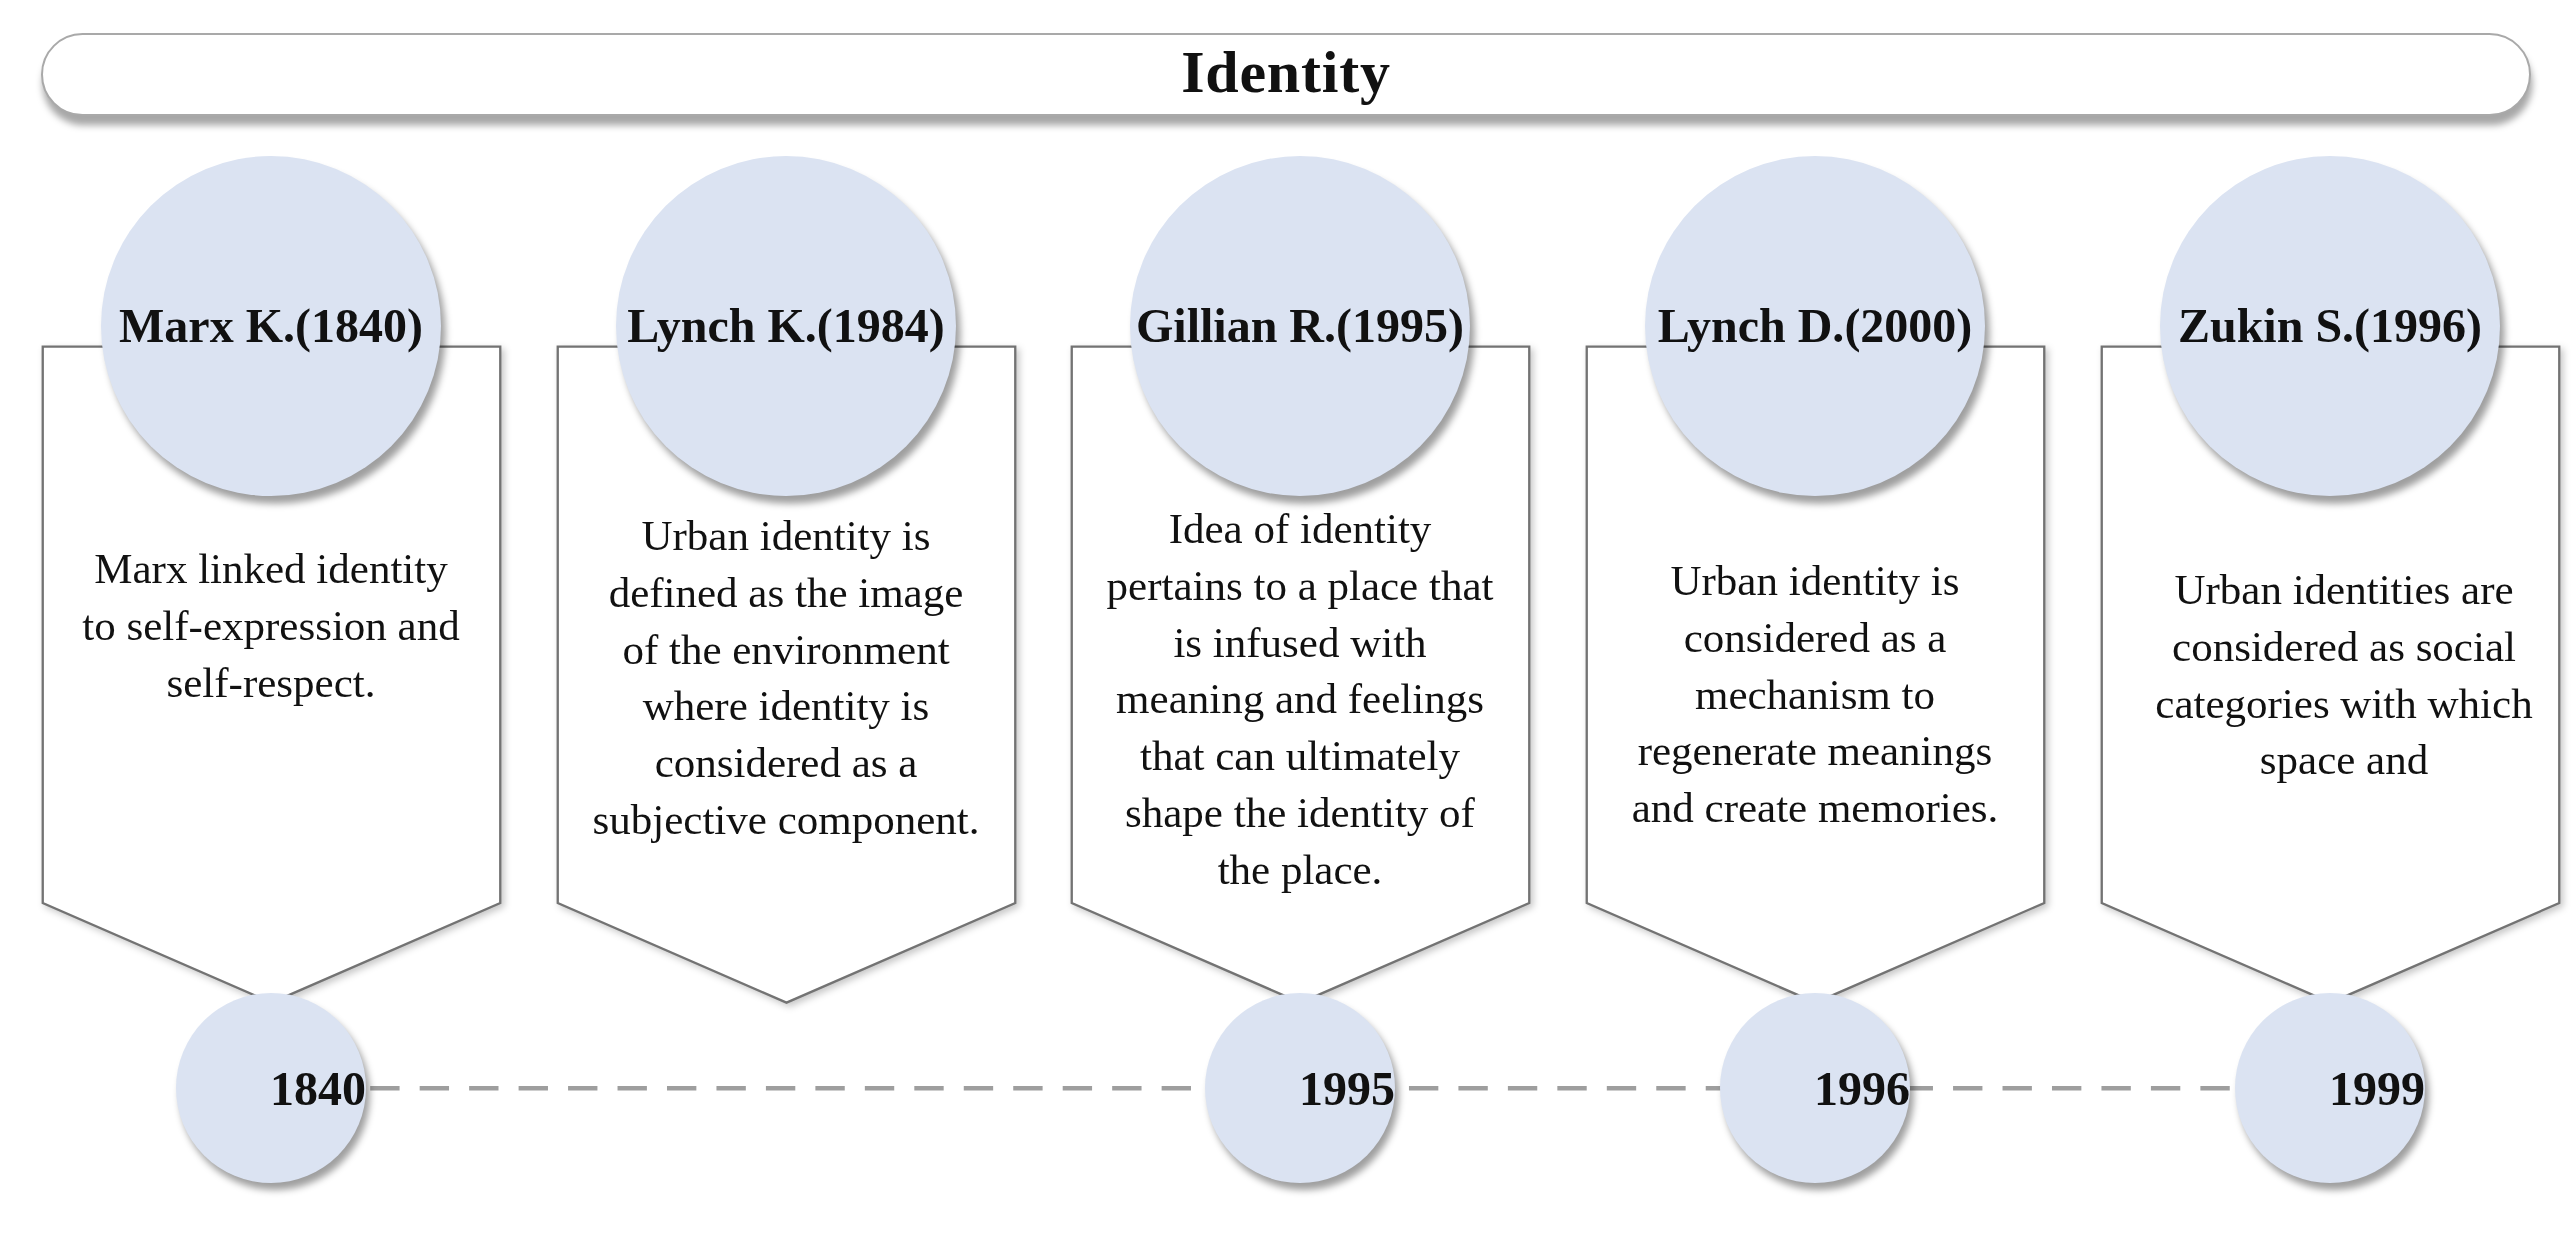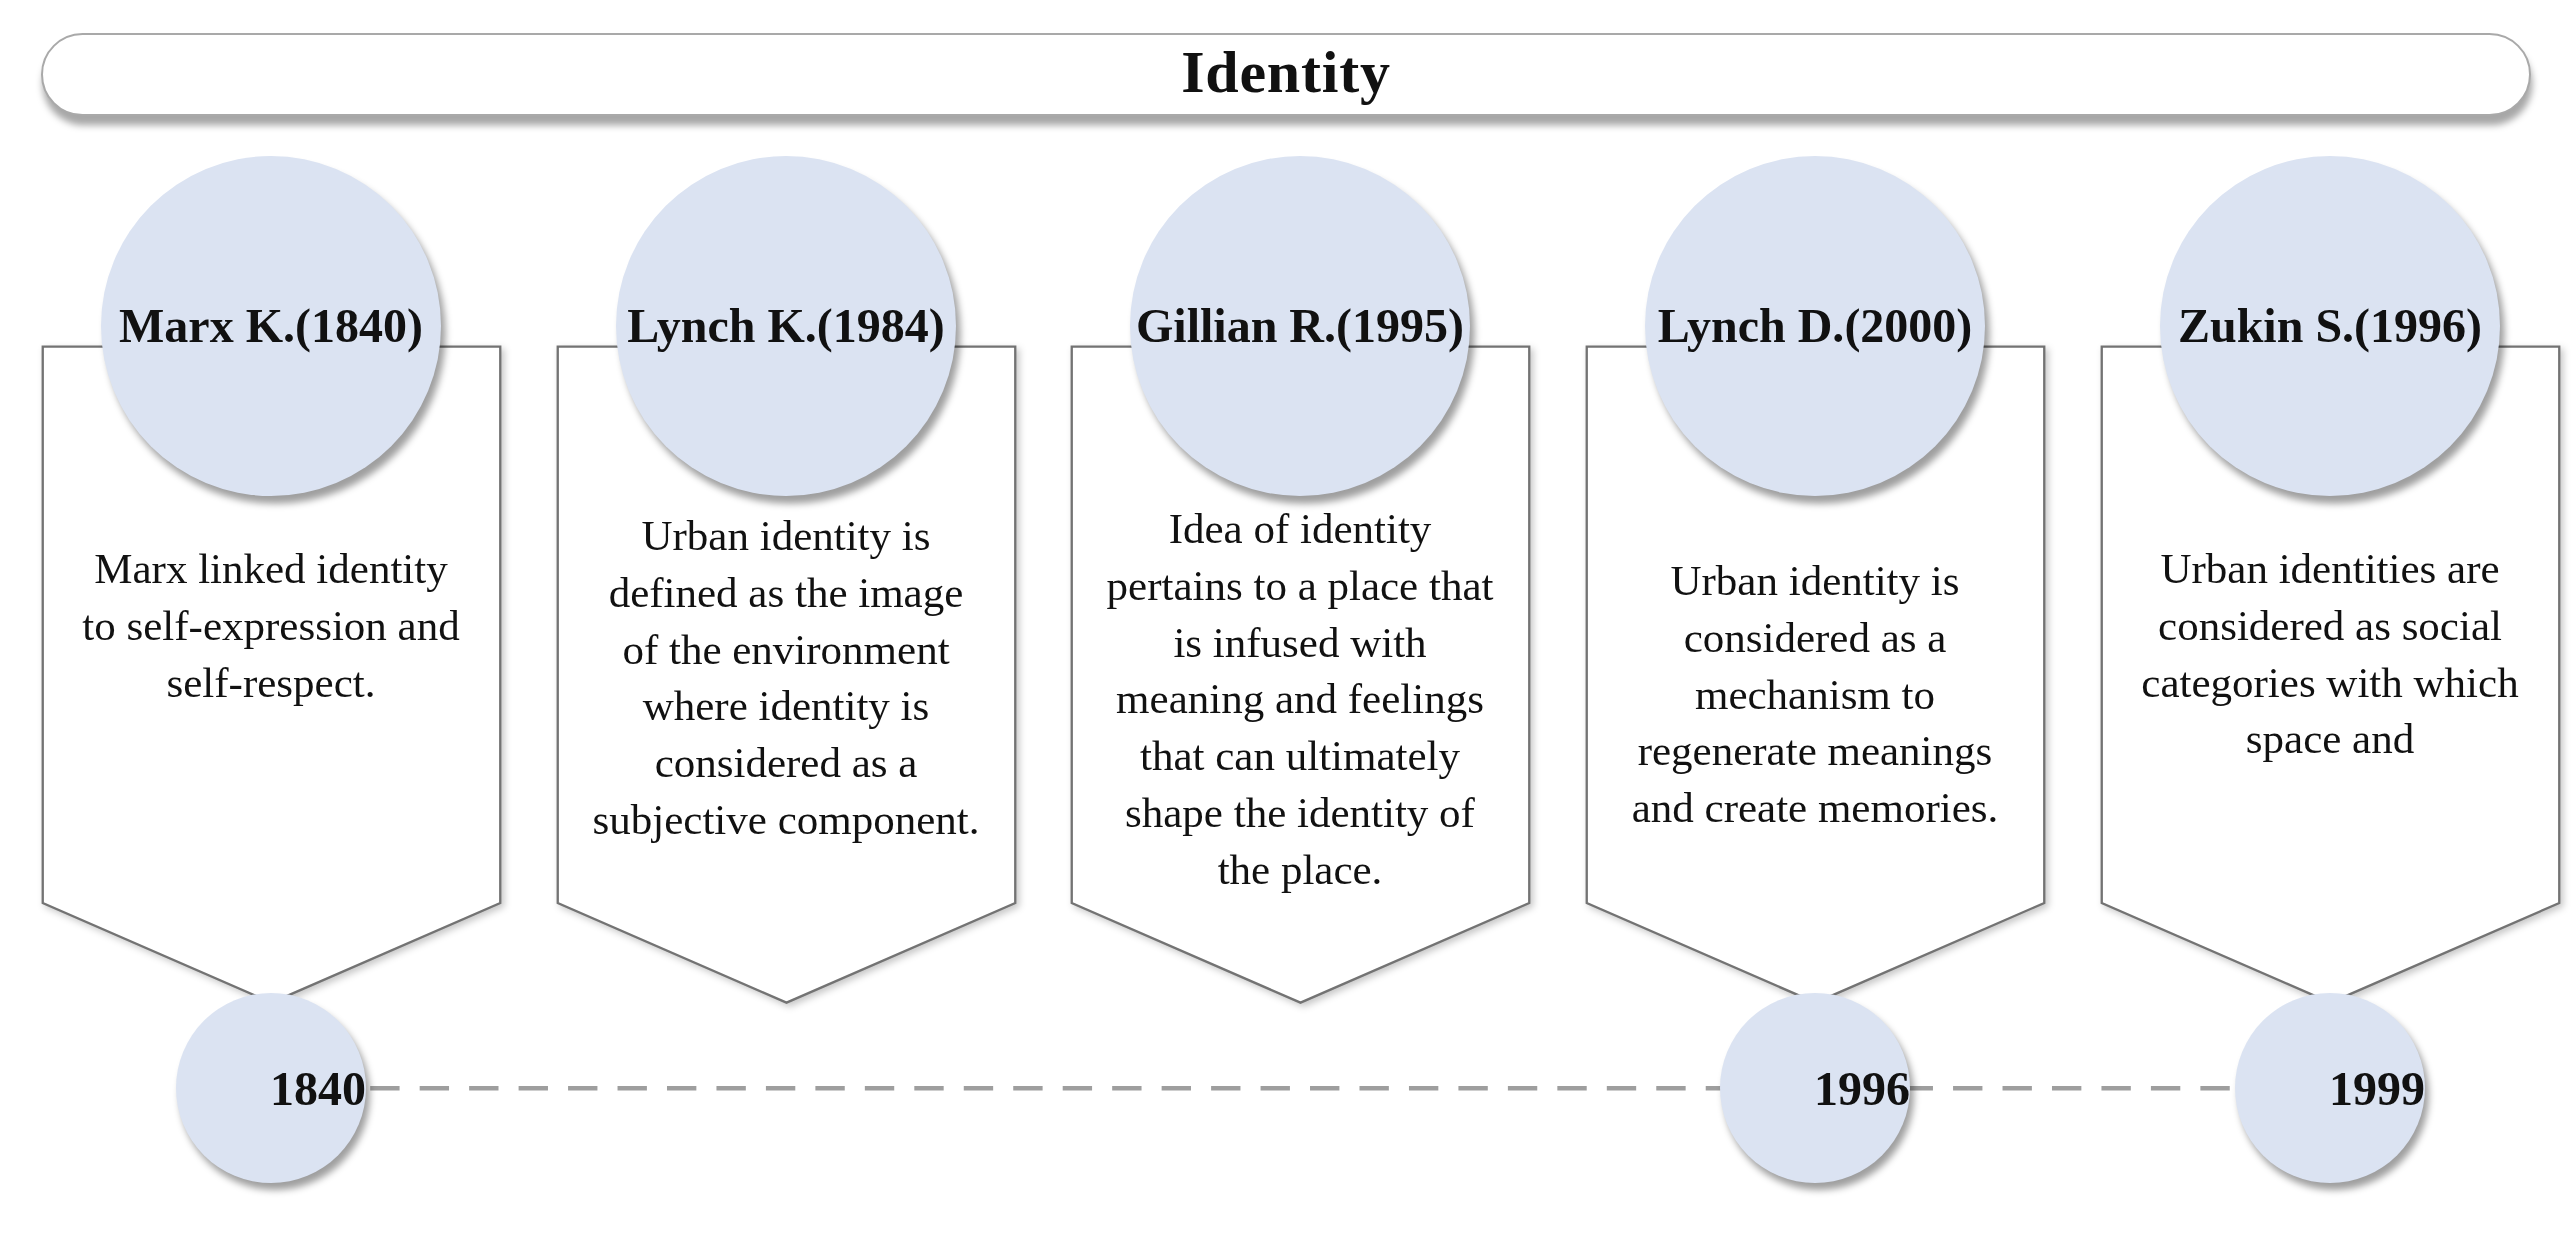--- a/index.html
+++ b/index.html
@@ -29,21 +29,21 @@
   }
   .author-name,.author-year{font-size:48px;font-weight:bold;line-height:1.28;}
   .desc{
     position:absolute;left:29px;width:456px;z-index:2;text-align:center;
     font-size:43px;line-height:1.32;white-space:pre-line;
   }
   .col-1 .desc{top:541px;}
   .col-2 .desc{top:508px;}
   .col-3 .desc{top:501px;}
   .col-4 .desc{top:553px;}
-  .col-5 .desc{top:541px;}
+  .col-5 .desc{top:562px;padding-left:14px;}
   .small-circle{
     position:absolute;left:162px;top:993px;width:190px;height:190px;border-radius:50%;
     background:#dbe3f2;box-shadow:3.9px 7px 7px rgba(0,0,0,0.38);z-index:3;
     display:flex;align-items:center;justify-content:flex-end;
   }
   .timeline-year{font-size:48px;font-weight:bold;}
 </style>
 </head>
 <body>
 
@@ -97,20 +97,23 @@
 pertains to a place that
 is infused with
 meaning and feelings
 that can ultimately
 shape the identity of
 the place.</div>
     <div class="big-circle">
       <div class="author-name">Gillian R.</div>
       <div class="author-year">(1995)</div>
     </div>
+    <div class="small-circle">
+      <span class="timeline-year">1995</span>
+    </div>
   </div>
 
   <div class="column col-4">
     <svg class="pennant" viewBox="0 0 596 854" xmlns="http://www.w3.org/2000/svg">
       <polygon points="2,2 594,2 594,722 298,851 2,722" fill="#ffffff" stroke="#737373" stroke-width="3"></polygon>
     </svg>
     <div class="desc">Urban identity is
 considered as a
 mechanism to
 regenerate meanings

